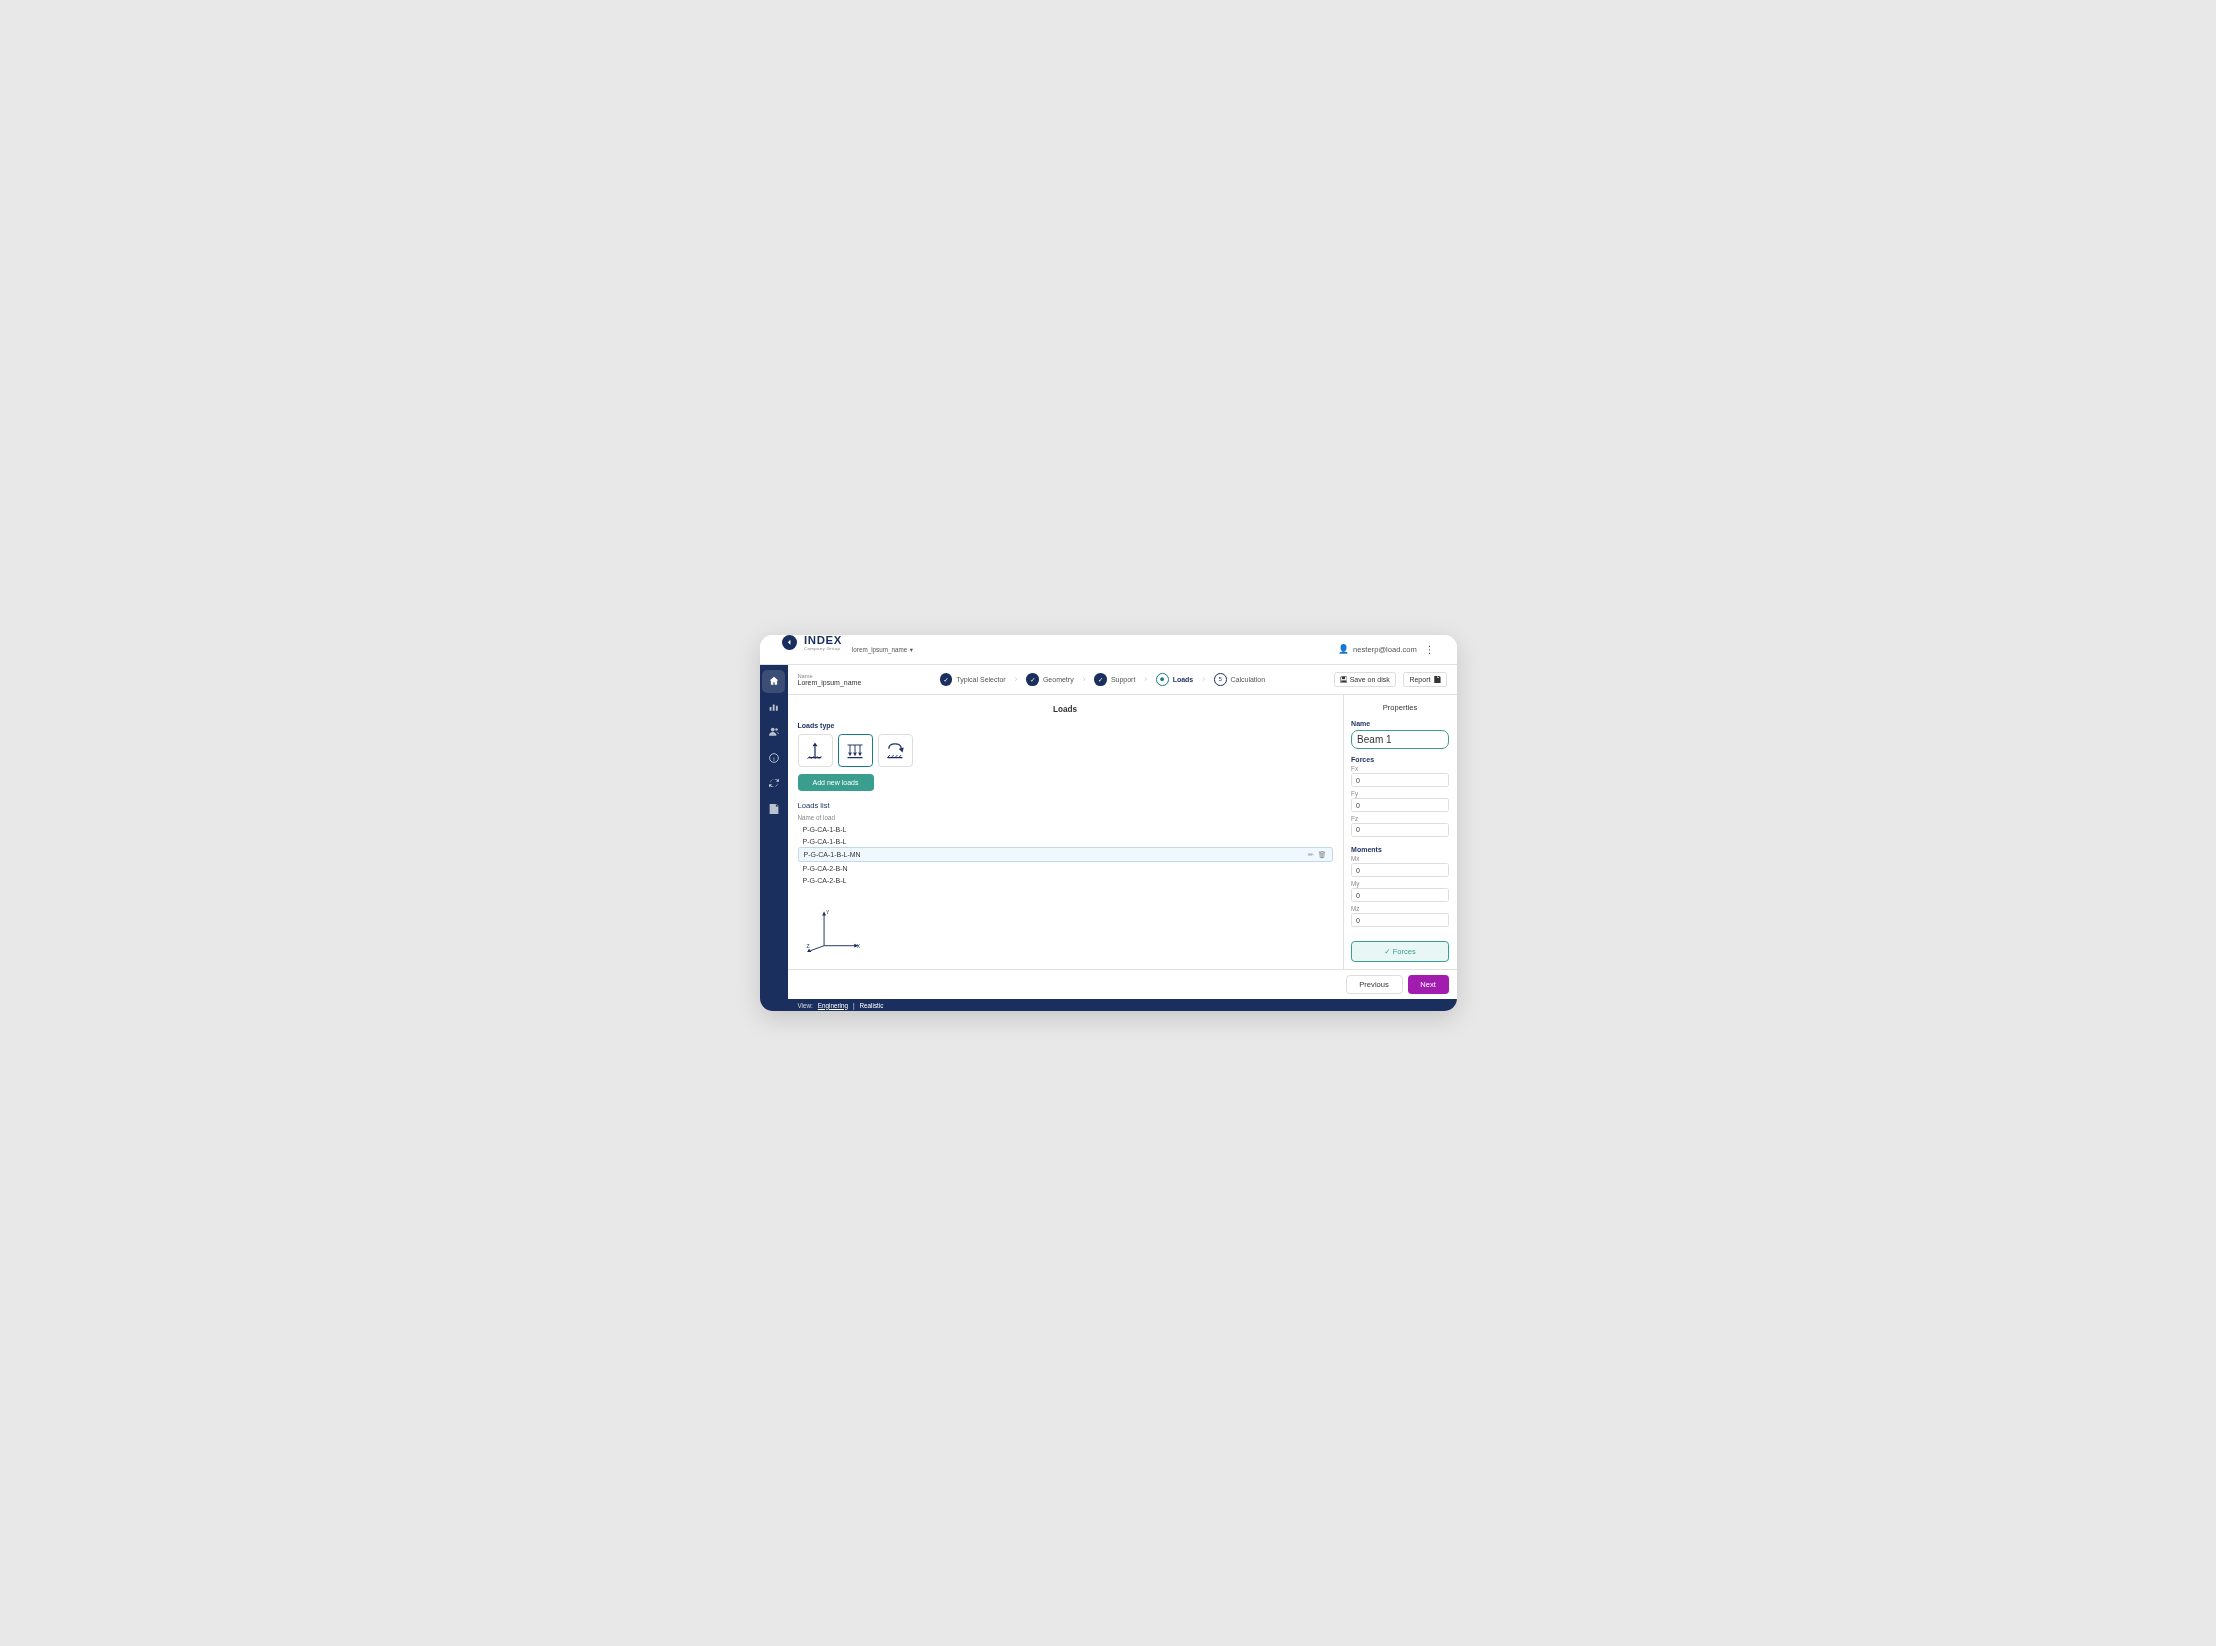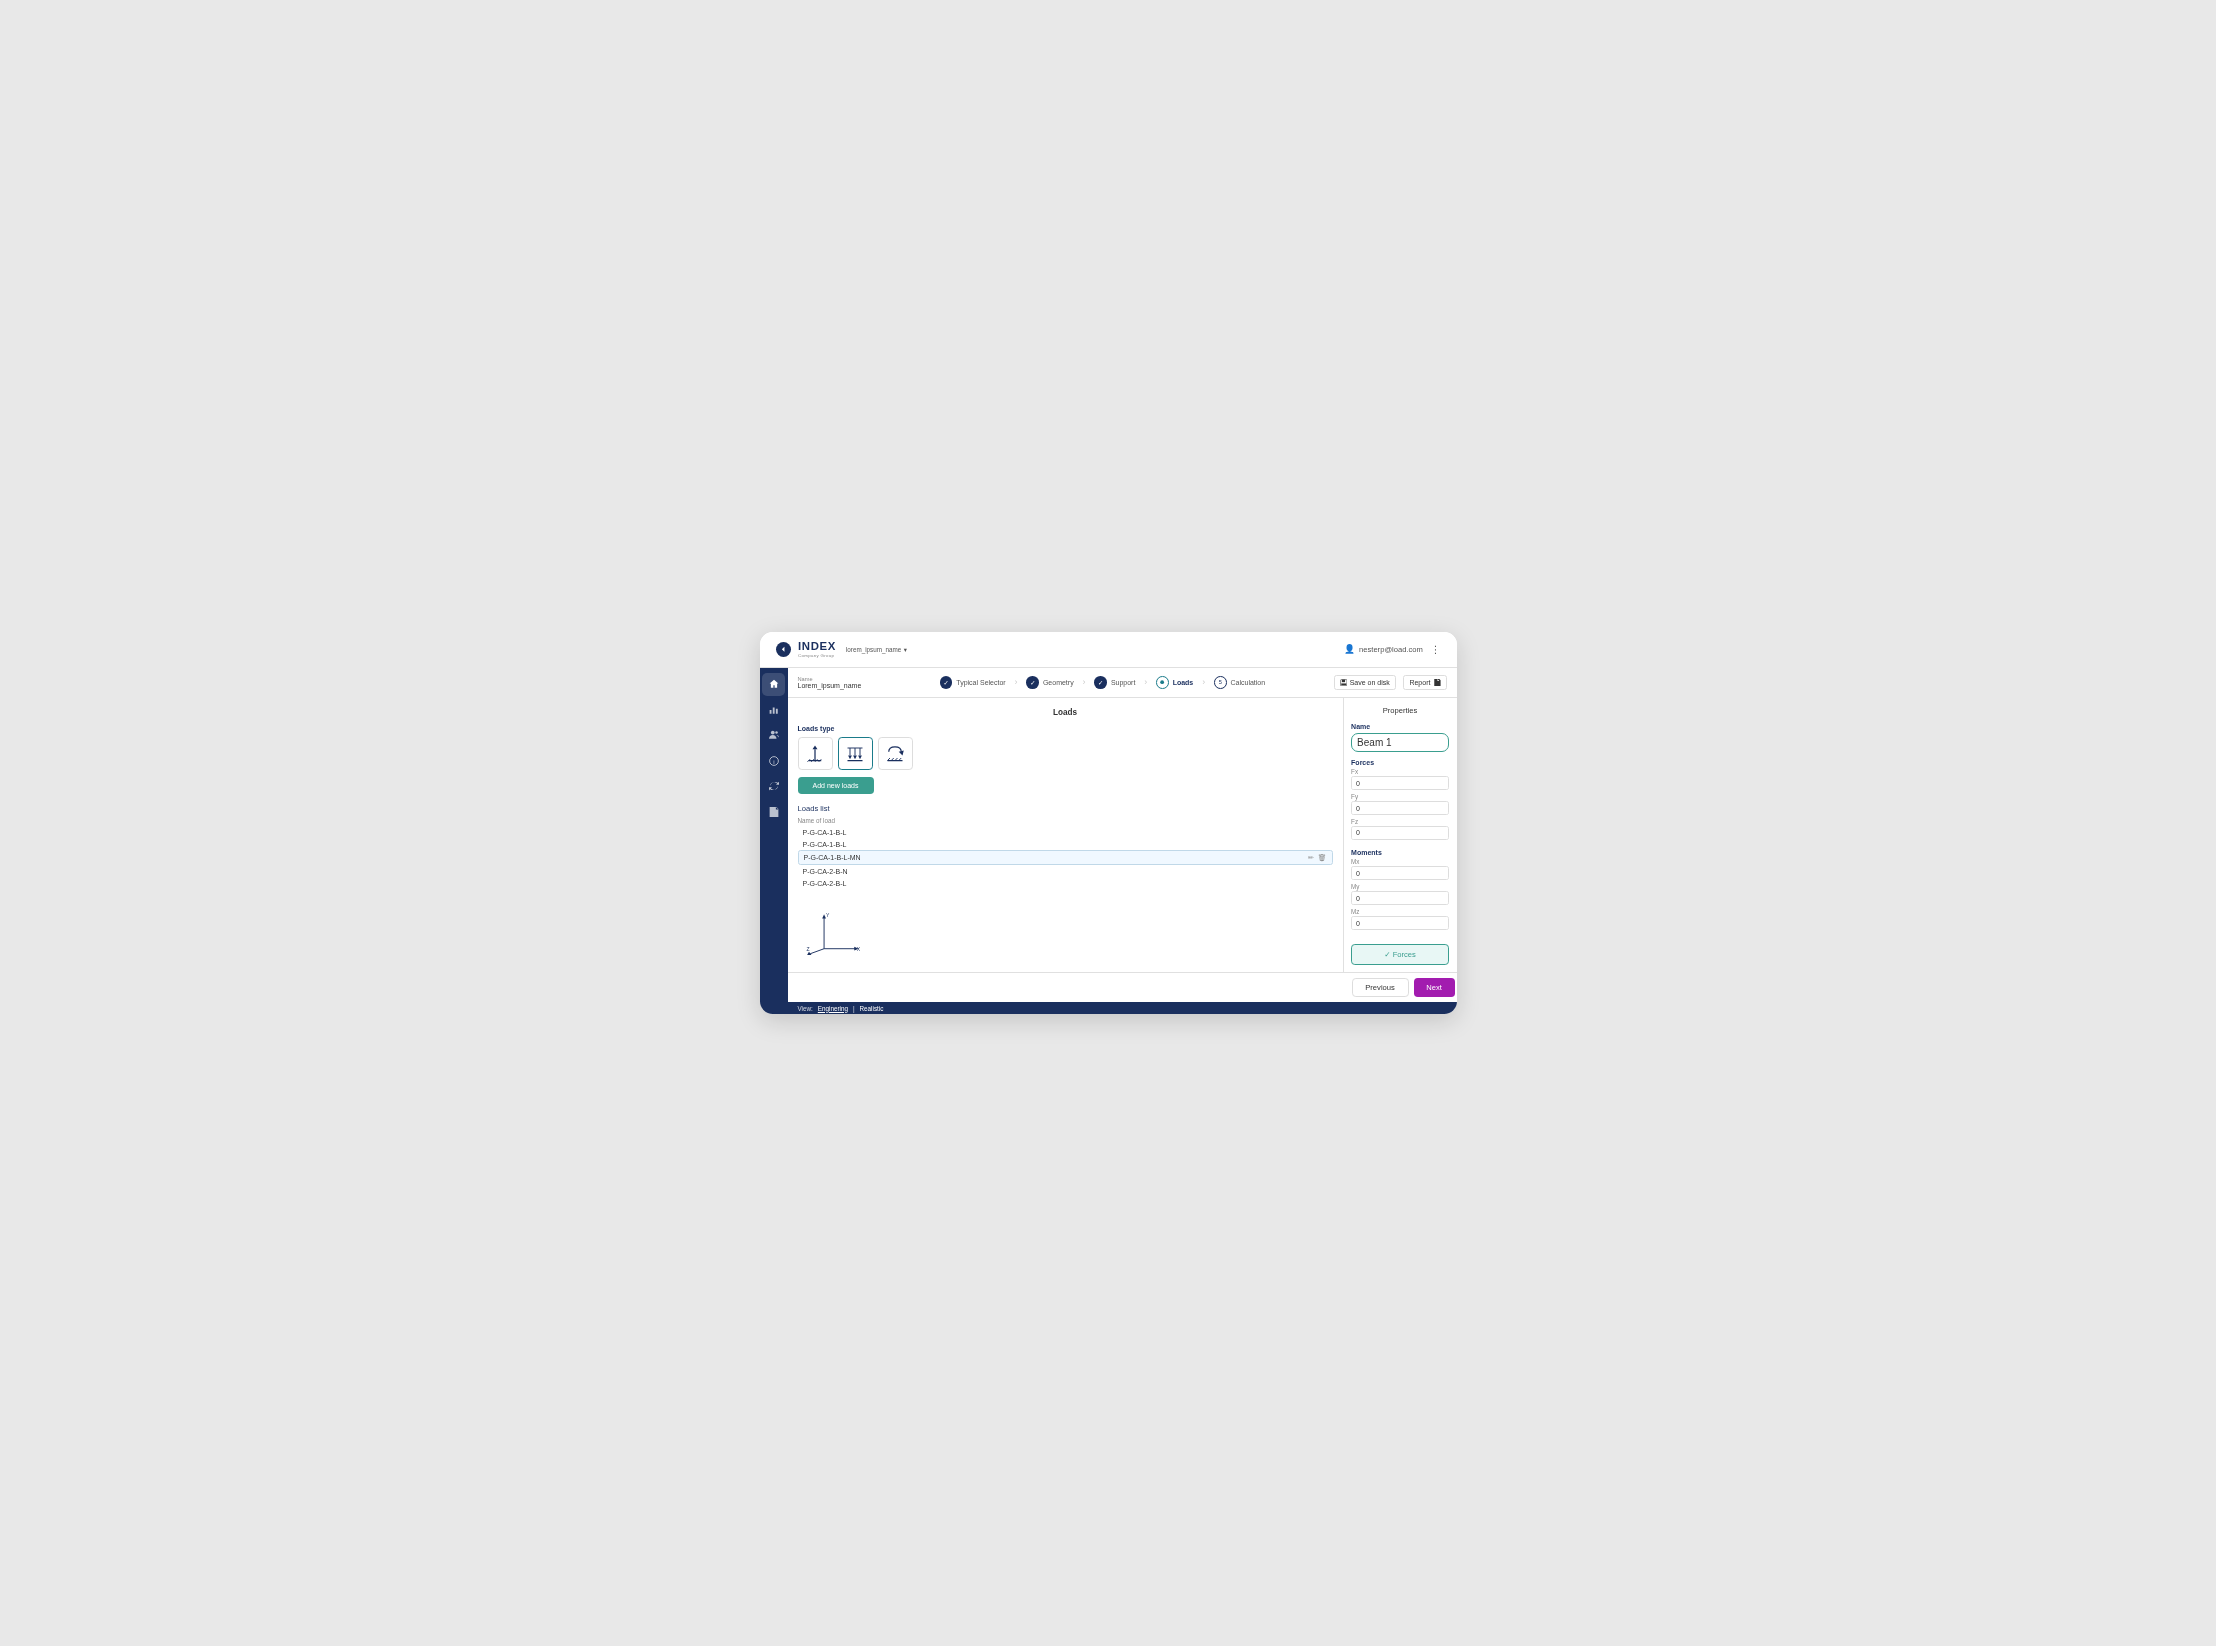--- a/index.html
+++ b/index.html
@@ -18,23 +18,22 @@
       box-shadow: 0 6.3px 25px rgba(0,0,0,0.15);
       width: 697px;
       min-height: 367px;
       display: flex;
       flex-direction: column;
       overflow: hidden;
     }
     
     .top-bar {
       display: flex;
-      align-items: center;
-      padding: 0 16px;
-      height: 36px;
+      padding: 0 22px;
+      height: 30px;
       border-bottom: 0.6px solid #e0e0e0;
       background: white;
       flex-shrink: 0;
     }
     .collapse-btn {
       width: 15px;
       height: 15px;
       background: #1a2f5e;
       border-radius: 50%;
       display: flex;
@@ -364,21 +363,21 @@
       cursor: pointer;
       text-align: center;
       width: 100%;
       margin-top: 5px;
     }
     
     .bottom-bar {
       display: flex;
       align-items: center;
       justify-content: flex-start;
-      padding: 5px 2px;
+      padding: 5px 8px;
       border-top: 0.6px solid #e0e0e0;
       flex-shrink: 0;
     }
     .nav-btns { display: flex; gap: 5px; justify-content: flex-end; width: 100%; }
     .prev-btn {
       background: white;
       border: 0.6px solid #ddd;
       border-radius: 3.8px;
       padding: 3.8px 12.7px;
       font-size: 7.6px;

